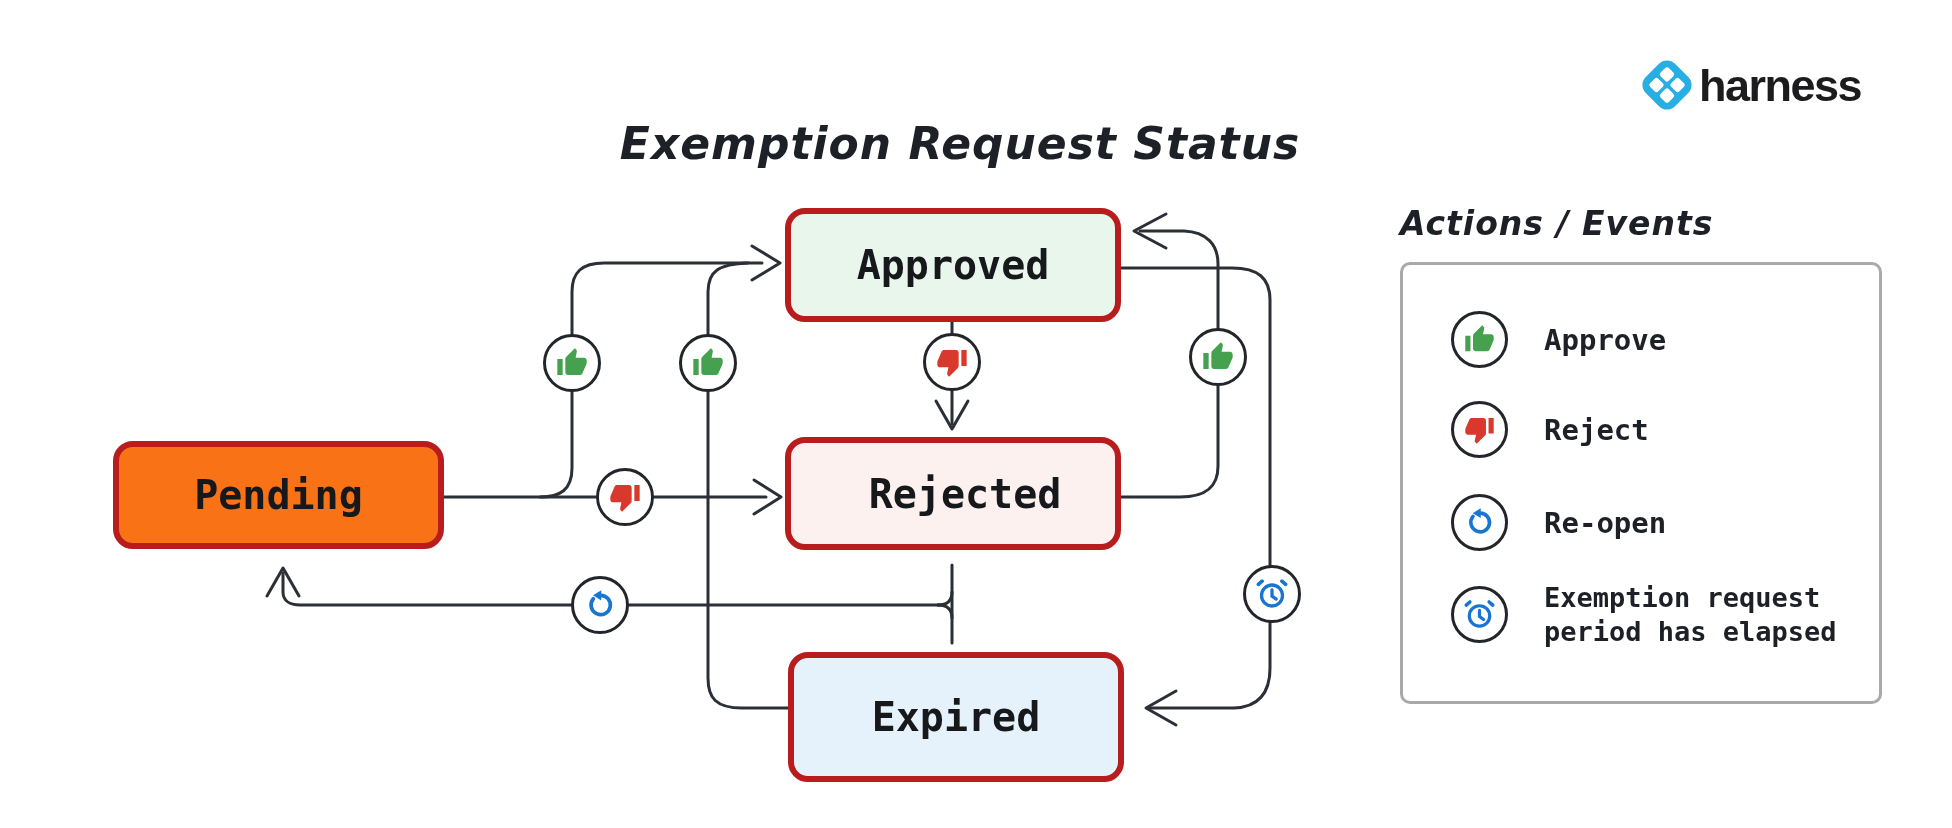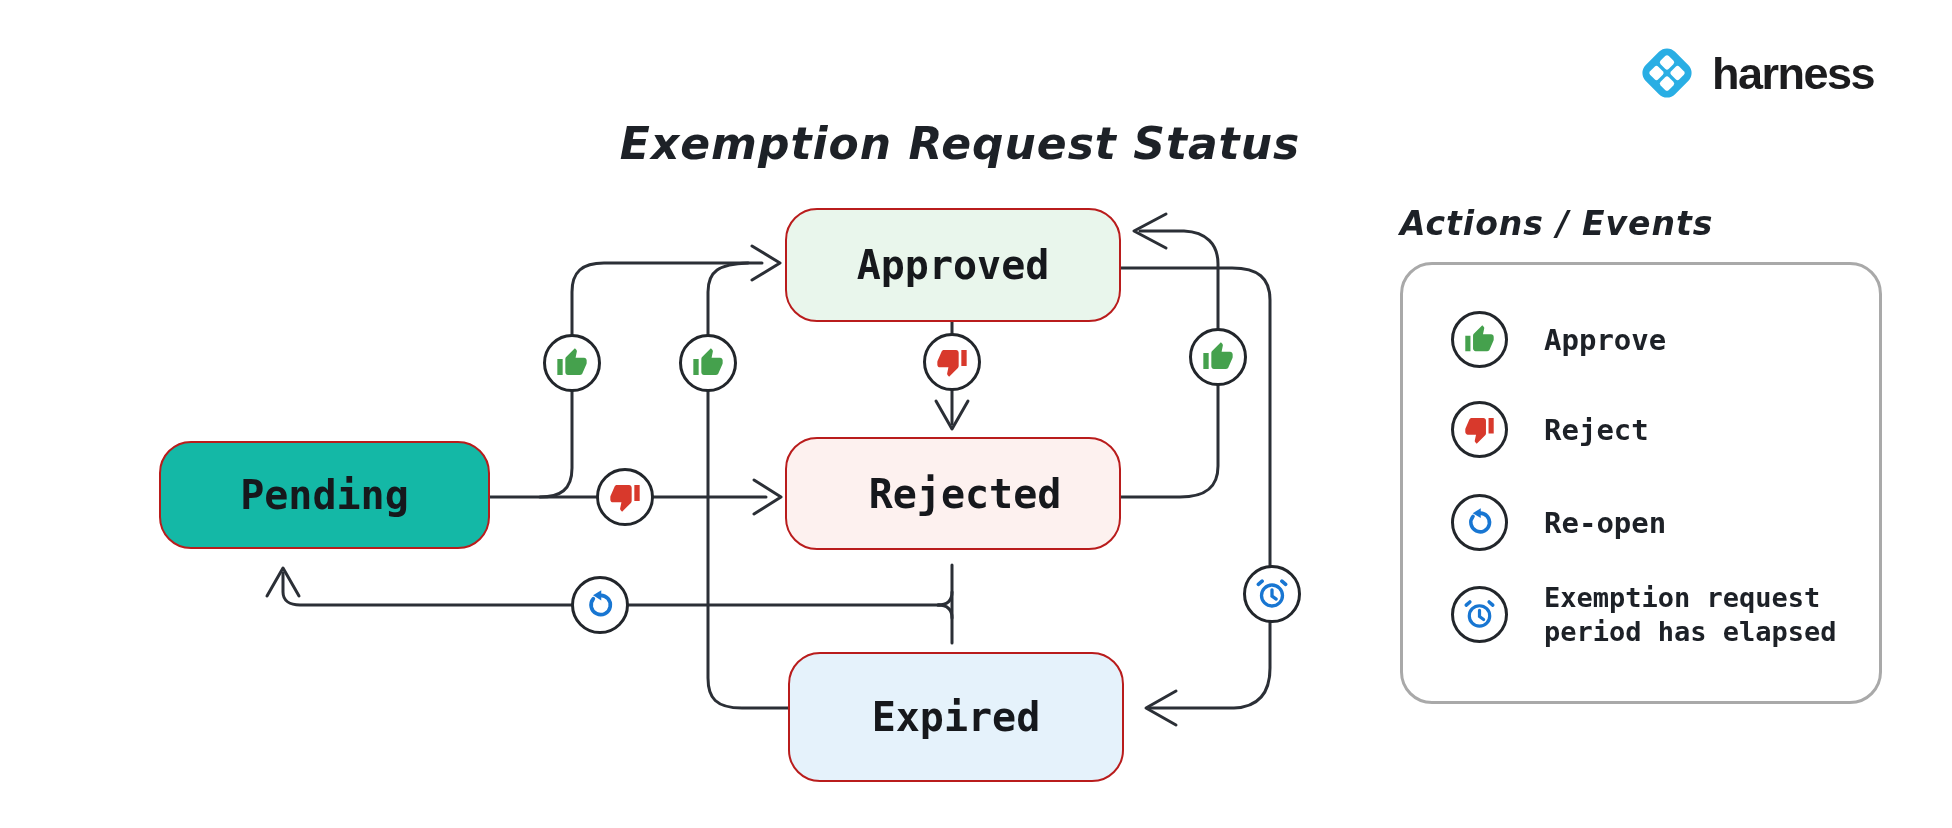--- a/index.html
+++ b/index.html
@@ -8,44 +8,44 @@
 
   
   .diagram-title{position:absolute;left:560px;top:118px;width:800px;text-align:center;
     font-family:"DejaVu Sans",sans-serif;font-style:italic;font-weight:600;
     font-size:44px;letter-spacing:1px;color:#1d2127;}
   .legend-title{position:absolute;left:1400px;top:204px;width:482px;text-align:left;
     font-family:"DejaVu Sans",sans-serif;font-style:italic;font-weight:600;
     font-size:33px;letter-spacing:1px;color:#1d2127;}
 
   
-  .brand{position:absolute;left:1638px;top:44px;display:flex;align-items:center;gap:16px;}
+  .brand{position:absolute;left:1638px;top:56px;display:flex;align-items:center;gap:3px;}
   .brand-name{font-family:"Liberation Sans","DejaVu Sans",sans-serif;font-weight:700;
     font-size:45px;letter-spacing:-1.5px;color:#1c1c1e;line-height:1;}
 
   
-  .state{position:absolute;border:2px solid #b91c1c;border-radius:32px;box-sizing:border-box;
+  .state{position:absolute;border:6px solid #b91c1c;border-radius:20px;box-sizing:border-box;
     display:flex;align-items:center;justify-content:center;
     font-size:40px;font-weight:700;color:#16181c;}
-  #state-pending {left:113px;top:441px;width:331px;height:108px;background:#14b8a6;margin-left:46px;}
+  #state-pending {left:113px;top:441px;width:331px;height:108px;background:#f97316;}
   #state-approved{left:785px;top:208px;width:336px;height:114px;background:#e9f6ec;}
   #state-rejected{left:785px;top:437px;width:336px;height:113px;background:#fdf1ef;padding-left:24px;}
   #state-expired {left:788px;top:652px;width:336px;height:130px;background:#e5f2fb;}
 
   
   .edges{position:absolute;left:0;top:0;}
 
   
   .icon-node{position:absolute;width:58px;height:58px;border-radius:50%;background:#ffffff;
     border:3.5px solid #22262b;box-sizing:border-box;
     display:flex;align-items:center;justify-content:center;}
 
   
   .legend-box{position:absolute;left:1400px;top:262px;width:482px;height:442px;
-    border:3px solid #a9a9a9;border-radius:32px;background:#ffffff;box-sizing:border-box;}
+    border:3px solid #a9a9a9;border-radius:10px;background:#ffffff;box-sizing:border-box;}
   .legend-row{position:absolute;left:48px;display:flex;align-items:center;gap:36px;}
   .legend-row.r0{top:46px;}
   .legend-row.r1{top:136px;}
   .legend-row.r2{top:229px;}
   .legend-row.r3{top:316px;}
   .legend-circle{width:57px;height:57px;border-radius:50%;border:3px solid #22262b;
     box-sizing:border-box;background:#fff;display:flex;align-items:center;justify-content:center;flex:none;}
   .legend-label{font-size:29px;font-weight:700;color:#1d2127;white-space:nowrap;}
   .legend-label.small{font-size:27px;white-space:normal;width:335px;line-height:1.25;}
 </style>

